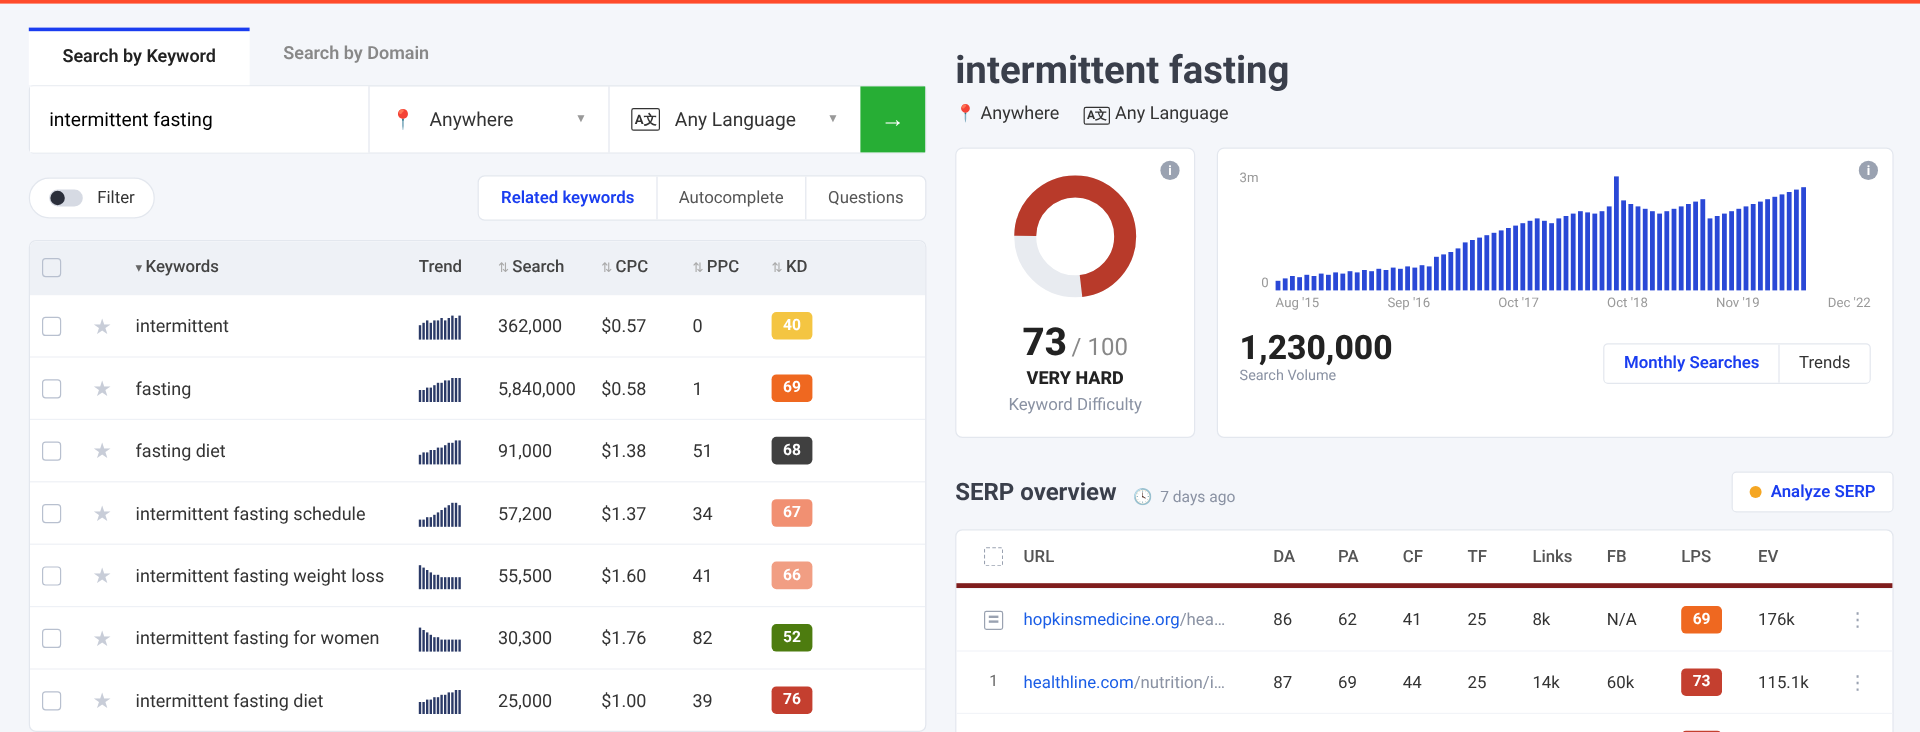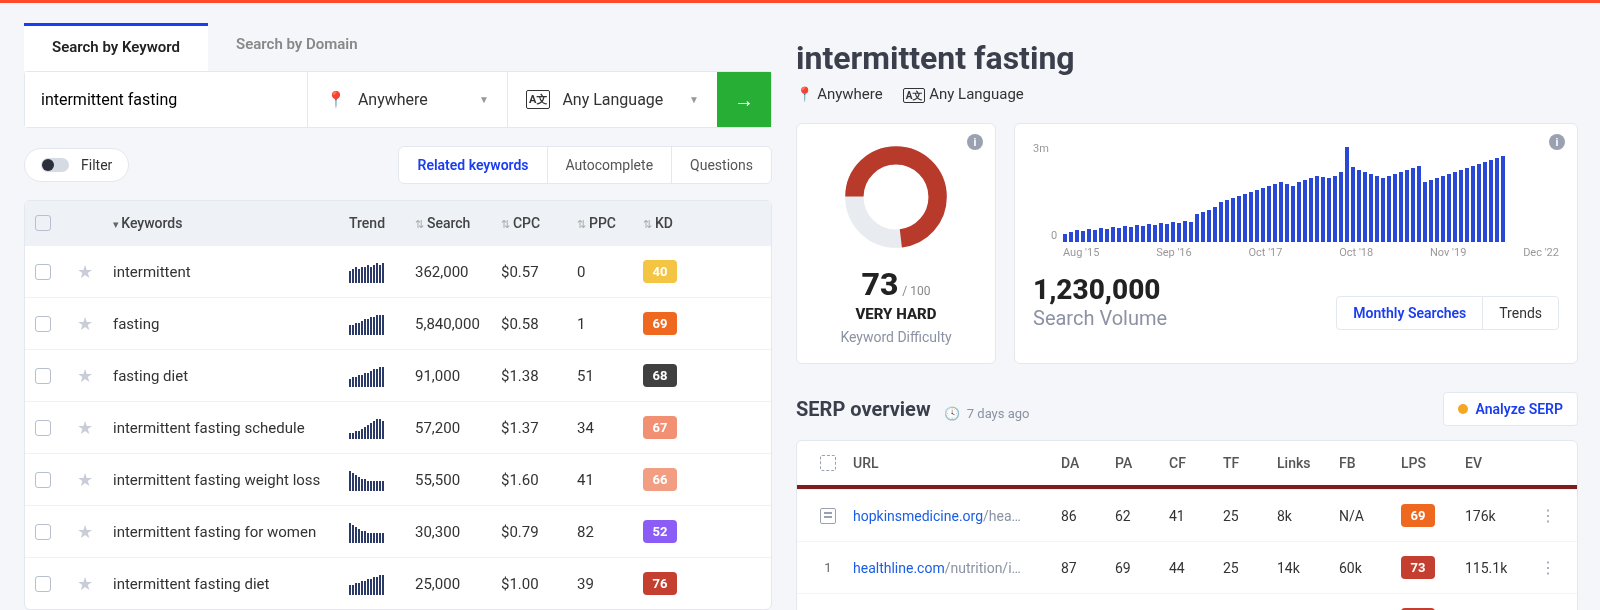--- a/index.html
+++ b/index.html
@@ -49,32 +49,32 @@
 
 .kw-title { font-size: 32px; font-weight: 700; color: #3a3f4b; }
 .loc-row { display: flex; gap: 20px; margin-top: 8px; font-size: 15px; color: #333; align-items: center; }
 .loc-row .ic { font-size: 14px; color: #333; }
 .cards { display: flex; gap: 18px; margin-top: 20px; }
 .card { background: #fff; border: 1px solid #e3e7ee; border-radius: 6px; padding: 18px; position: relative; }
 .card .info { position: absolute; top: 10px; right: 12px; color: #9aa2b1; width: 16px; height: 16px; border-radius: 50%; background: #9aa2b1; color: #fff; font-size: 11px; display: flex; align-items: center; justify-content: center; font-weight: 700; }
 .kd-card { width: 200px; text-align: center; }
 .donut { width: 110px; height: 110px; margin: 0 auto 10px; }
 .kd-big { font-size: 32px; font-weight: 800; color: #222; }
-.kd-sub { font-size: 12px; color: #888; margin-left: 4px; }
+.kd-sub { font-size: 20px; color: #888; margin-left: 4px; }
 .kd-label { font-size: 15px; font-weight: 800; color: #222; margin-top: 2px; }
 .kd-desc { font-size: 14px; color: #8a92a3; margin-top: 6px; }
 .vol-card { flex: 1; }
 .volchart { height: 100px; display: flex; align-items: flex-end; gap: 2px; padding-left: 30px; position: relative; }
 .volchart .bar { width: 4px; background: #2a48d6; }
 .volchart .ylab { position: absolute; left: 0; top: 0; font-size: 11px; color: #999; }
 .volchart .ylab0 { position: absolute; left: 18px; bottom: 0; font-size: 11px; color: #999; }
 .xaxis { display: flex; justify-content: space-between; font-size: 11px; color: #999; padding-left: 30px; margin-top: 4px; }
 .vol-footer { display: flex; justify-content: space-between; align-items: flex-end; margin-top: 14px; }
 .vol-num { font-size: 28px; font-weight: 800; color: #222; }
-.vol-lab { font-size: 20px; color: #8a92a3; }
+.vol-lab { font-size: 12px; color: #8a92a3; }
 .seg { display: flex; border: 1px solid #e3e7ee; border-radius: 4px; overflow: hidden; }
 .seg div { padding: 8px 16px; font-size: 14px; cursor: pointer; }
 .seg .active { color: #1a3df0; font-weight: 600; }
 .seg div + div { border-left: 1px solid #e3e7ee; }
 
 
 .serp-head { display: flex; align-items: center; justify-content: space-between; margin-top: 28px; }
 .serp-title { font-size: 20px; font-weight: 700; color: #3a3f4b; }
 .serp-time { font-size: 13px; color: #8a92a3; display: flex; align-items: center; gap: 6px; margin-left: 14px; }
 .analyze { background: #fff; border: 1px solid #e3e7ee; border-radius: 4px; padding: 8px 14px; font-size: 14px; color: #1a3df0; font-weight: 600; display: flex; align-items: center; gap: 8px; cursor: pointer; }
@@ -286,23 +286,23 @@
               <span style="height:12px"></span>
               <span style="height:12px"></span>
               <span style="height:10px"></span>
               <span style="height:10px"></span>
               <span style="height:10px"></span>
               <span style="height:10px"></span>
               <span style="height:10px"></span>
               <span style="height:10px"></span>
             </div>
       <div class="num">30,300</div>
-      <div class="num">$0.79</div>
+      <div class="num">$1.76</div>
       <div class="num">82</div>
-      <div><span class="kd-badge" style="background:#8b5cf6">52</span></div>
+      <div><span class="kd-badge" style="background:#4d7c0f">52</span></div>
     </div>
     <div class="trow">
       <div>
               <div class="chk"></div>
             </div>
       <div class="star">★</div>
       <div>intermittent fasting diet</div>
       <div class="spark">
               <span style="height:10px"></span>
               <span style="height:10px"></span>

